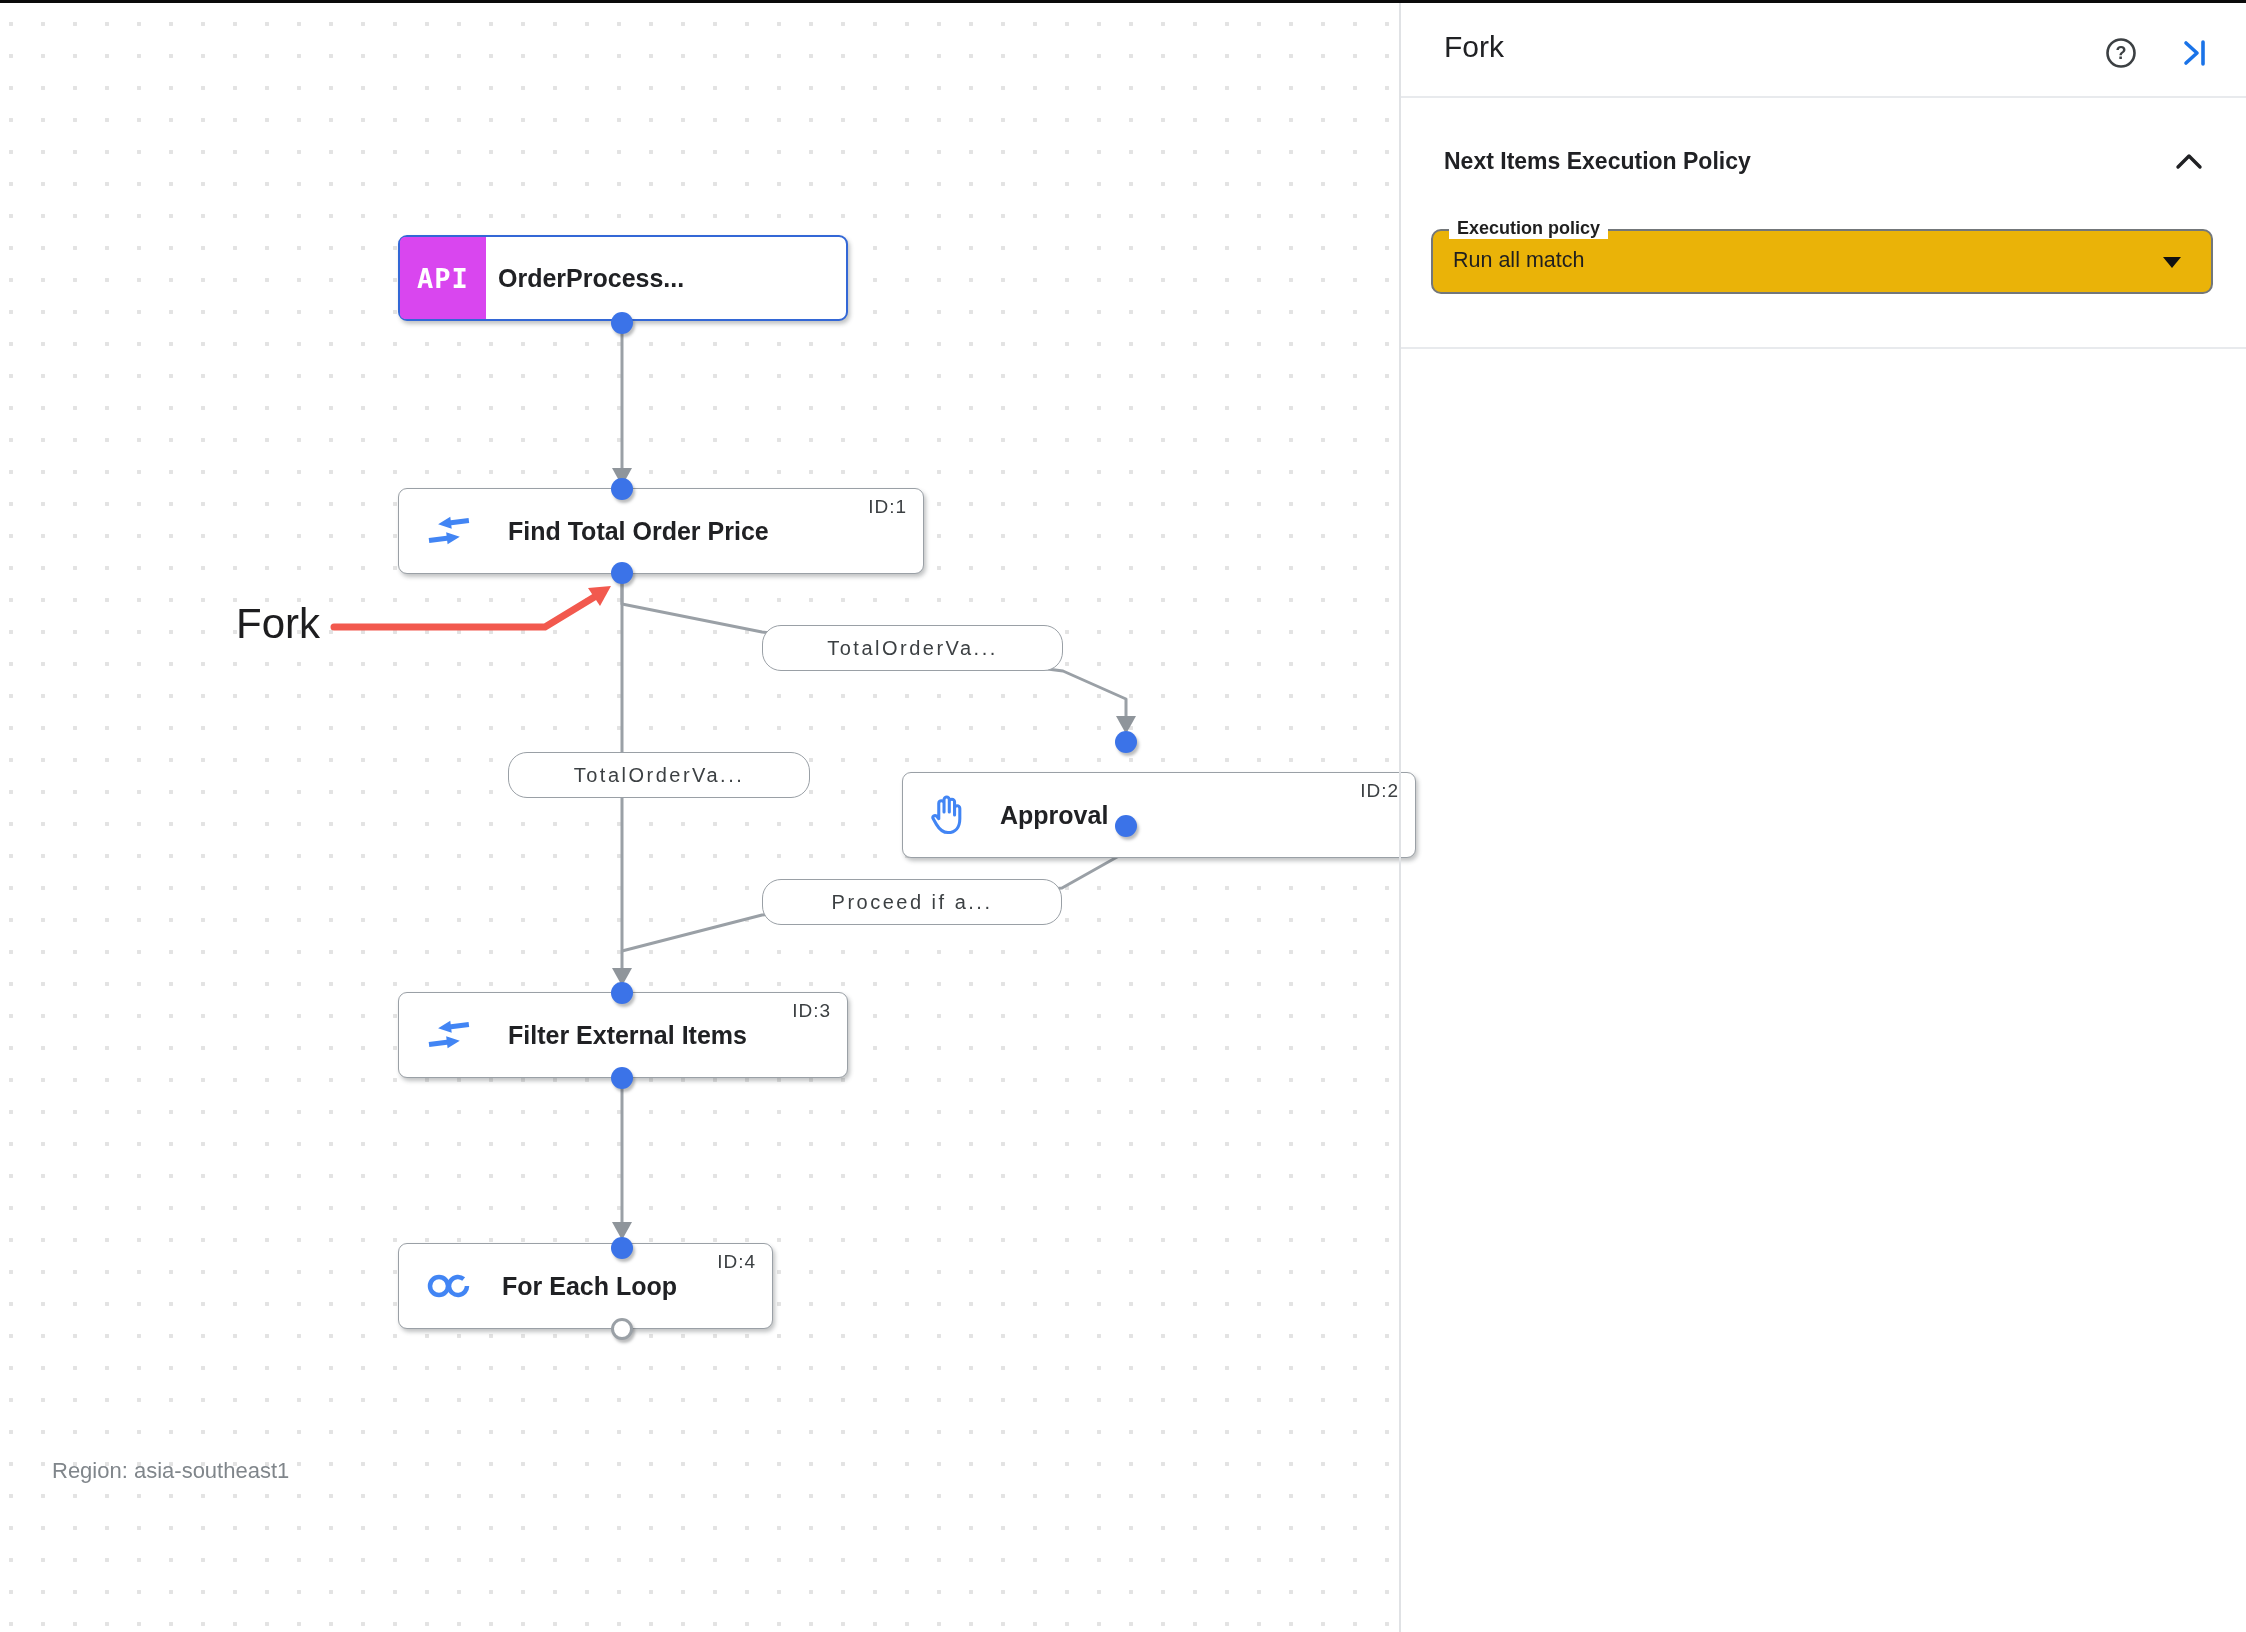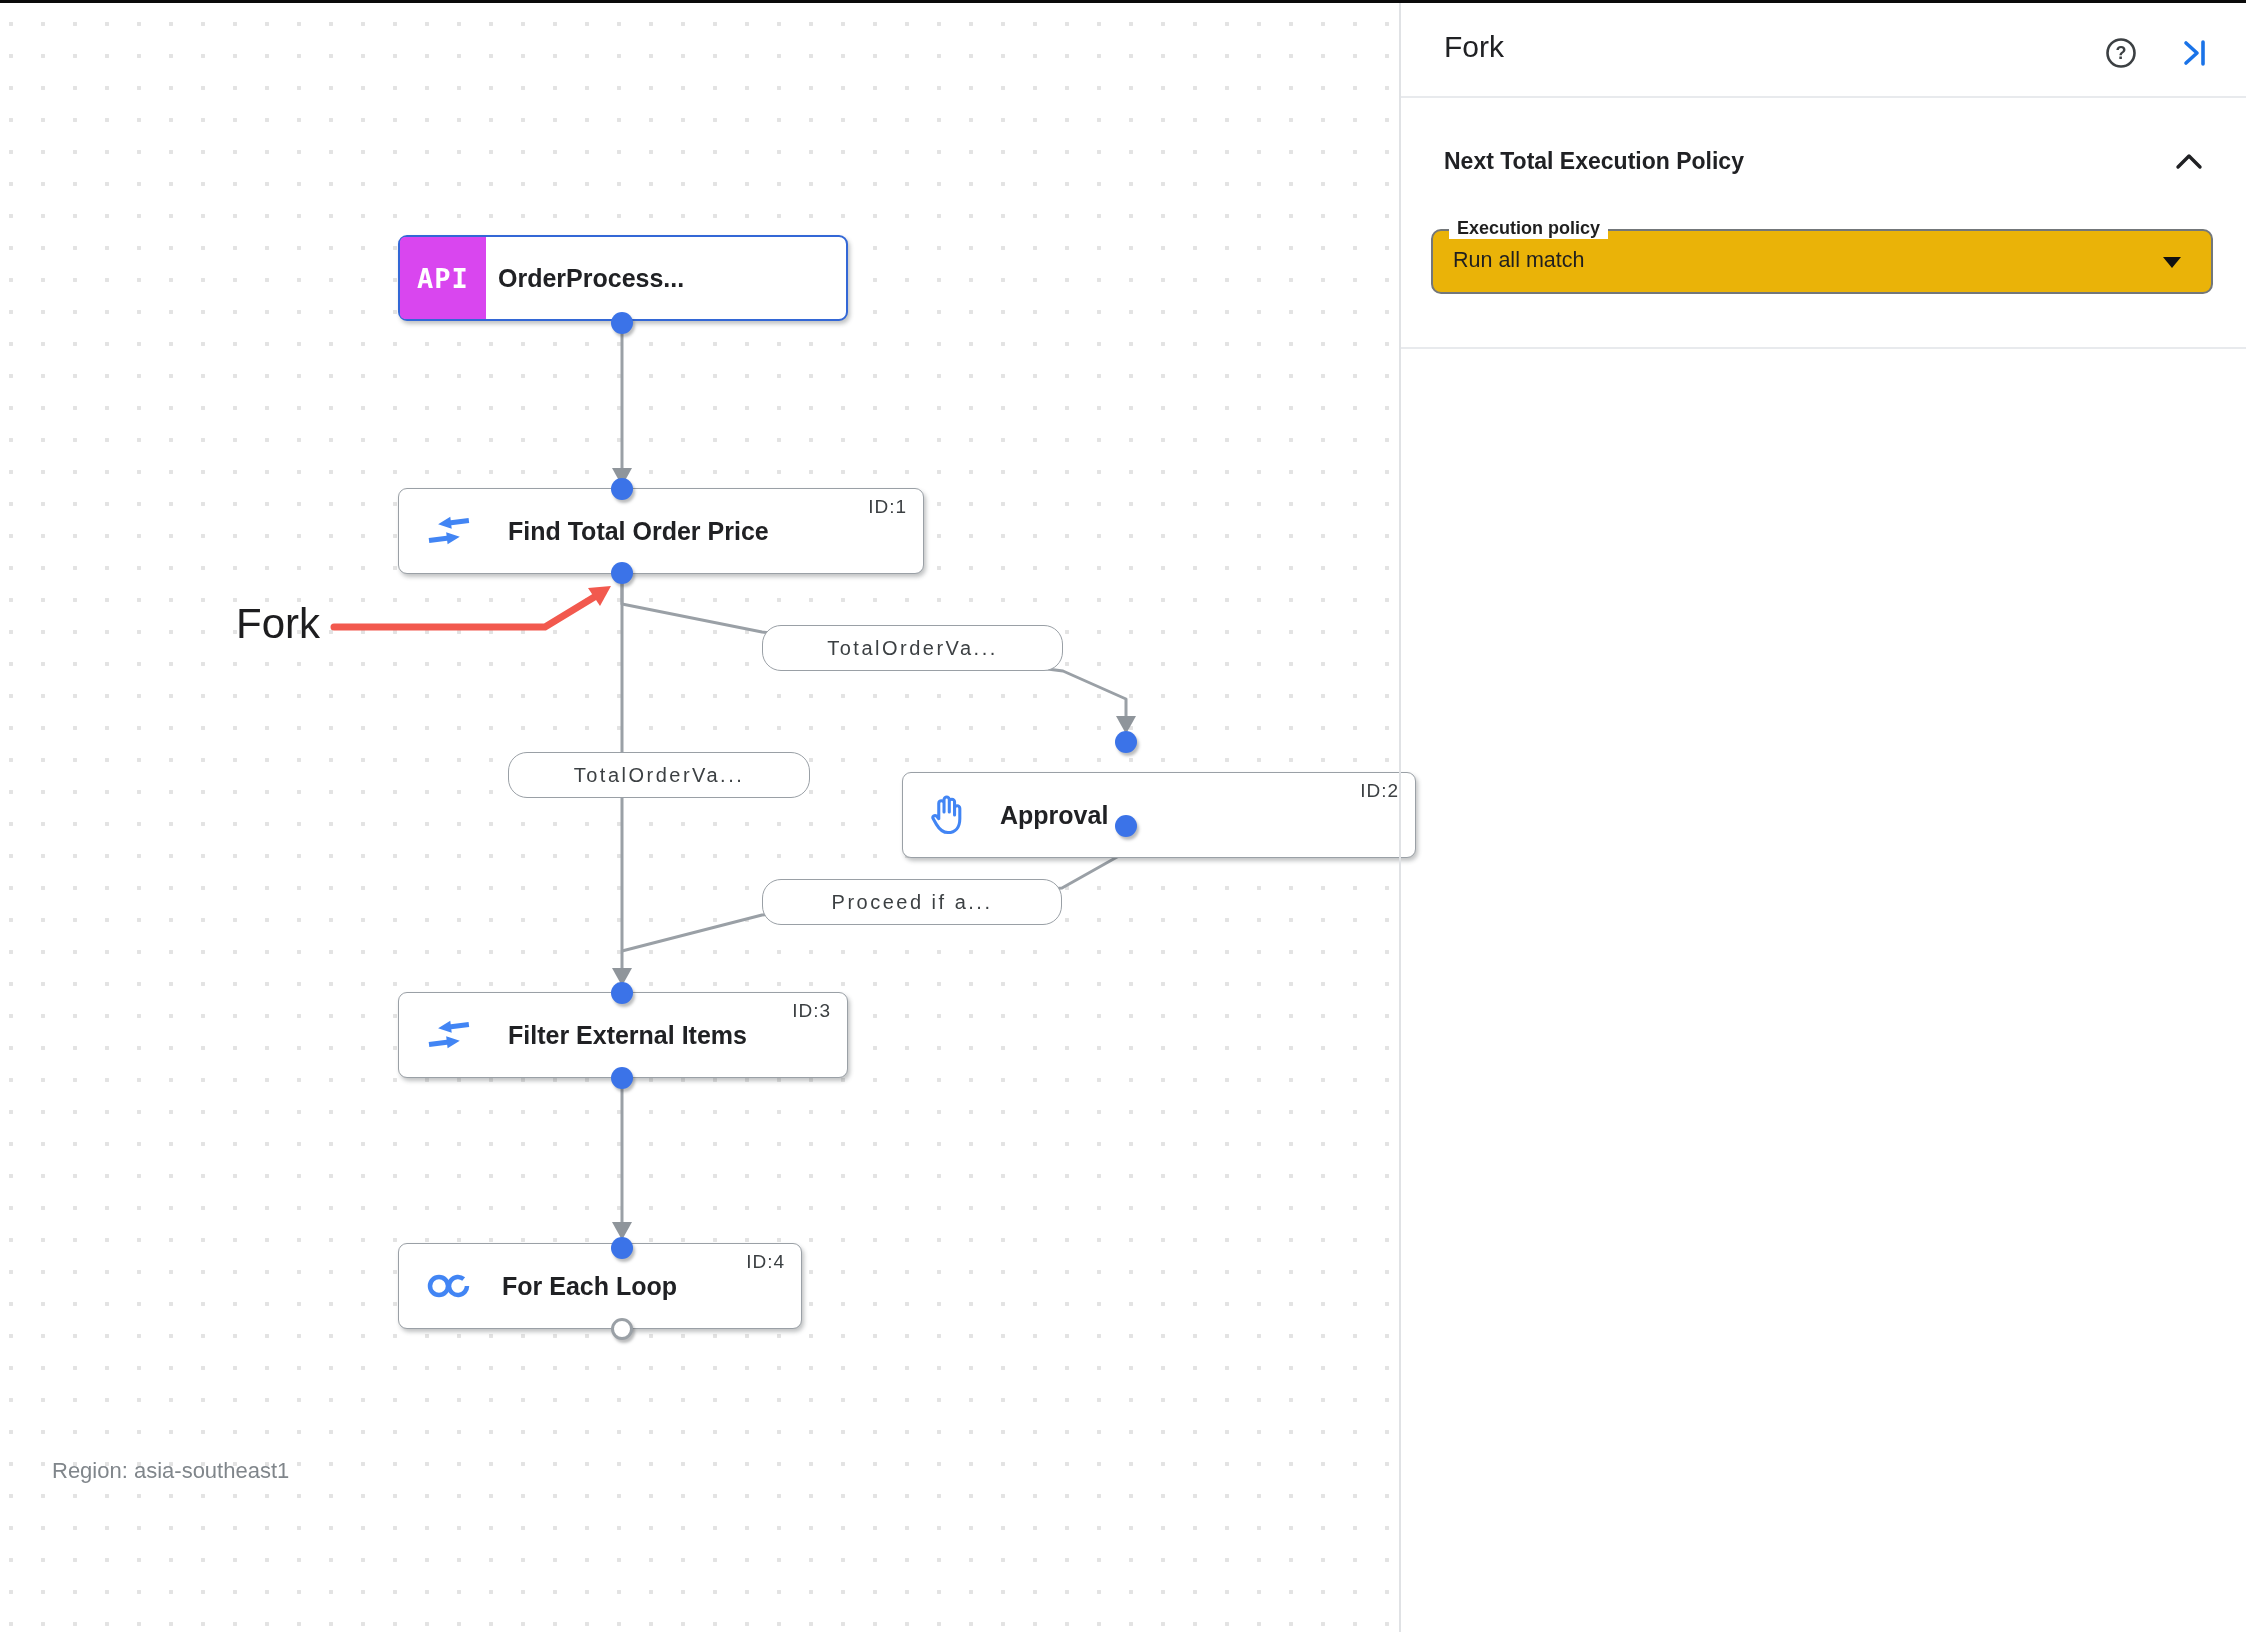--- a/index.html
+++ b/index.html
@@ -116,21 +116,21 @@
           <line x1="44" y1="9" x2="24" y2="9"></line>
             <polygon points="26,3 26,15 13,9" stroke="none"></polygon>
           <line x1="2" y1="24" x2="22" y2="24"></line>
             <polygon points="20,18 20,30 33,24" stroke="none"></polygon>
         </g>
       </svg>
     </span>
     <div class="node-title">Filter External Items</div>
   </div>
 
-  <div class="node" style="left:398px;top:1243px;width:404px;">
+  <div class="node" style="left:398px;top:1243px;width:375px;">
     <span class="node-id">ID:4</span>
     <span class="node-icon" style="margin-right:30px;">
       <svg width="46" height="28" viewBox="0 0 46 28">
         <circle cx="13" cy="14" r="9" fill="none" stroke="#4285f4" stroke-width="4.5"></circle>
         <circle cx="32" cy="14" r="9" fill="none" stroke="#4285f4" stroke-width="4.5" stroke-dasharray="42 8" transform="rotate(40 32 14)"></circle>
       </svg>
     </span>
     <div class="node-title">For Each Loop</div>
   </div>
 
@@ -166,21 +166,21 @@
 
   <button class="icon-btn" style="left:779px;top:38px;">
     <svg width="30" height="30" viewBox="0 0 30 30">
       <polyline points="6,5 17,15 6,25" fill="none" stroke="#1a73e8" stroke-width="3.6" stroke-linecap="round" stroke-linejoin="round"></polyline>
       <line x1="23" y1="4" x2="23" y2="26" stroke="#1a73e8" stroke-width="3.6" stroke-linecap="round"></line>
     </svg>
   </button>
 
   <div class="hdr-divider"></div>
 
-  <div class="sec-heading">Next Total Execution Policy</div>
+  <div class="sec-heading">Next Items Execution Policy</div>
 
   <button class="icon-btn" style="left:772px;top:150px;">
     <svg width="32" height="24" viewBox="0 0 32 24">
       <polyline points="5,17 16,6 27,17" fill="none" stroke="#202124" stroke-width="3.4" stroke-linecap="round" stroke-linejoin="round"></polyline>
     </svg>
   </button>
 
   <div class="field">
     <span class="field-label">Execution policy</span>
     <span class="field-value">Run all match</span>

